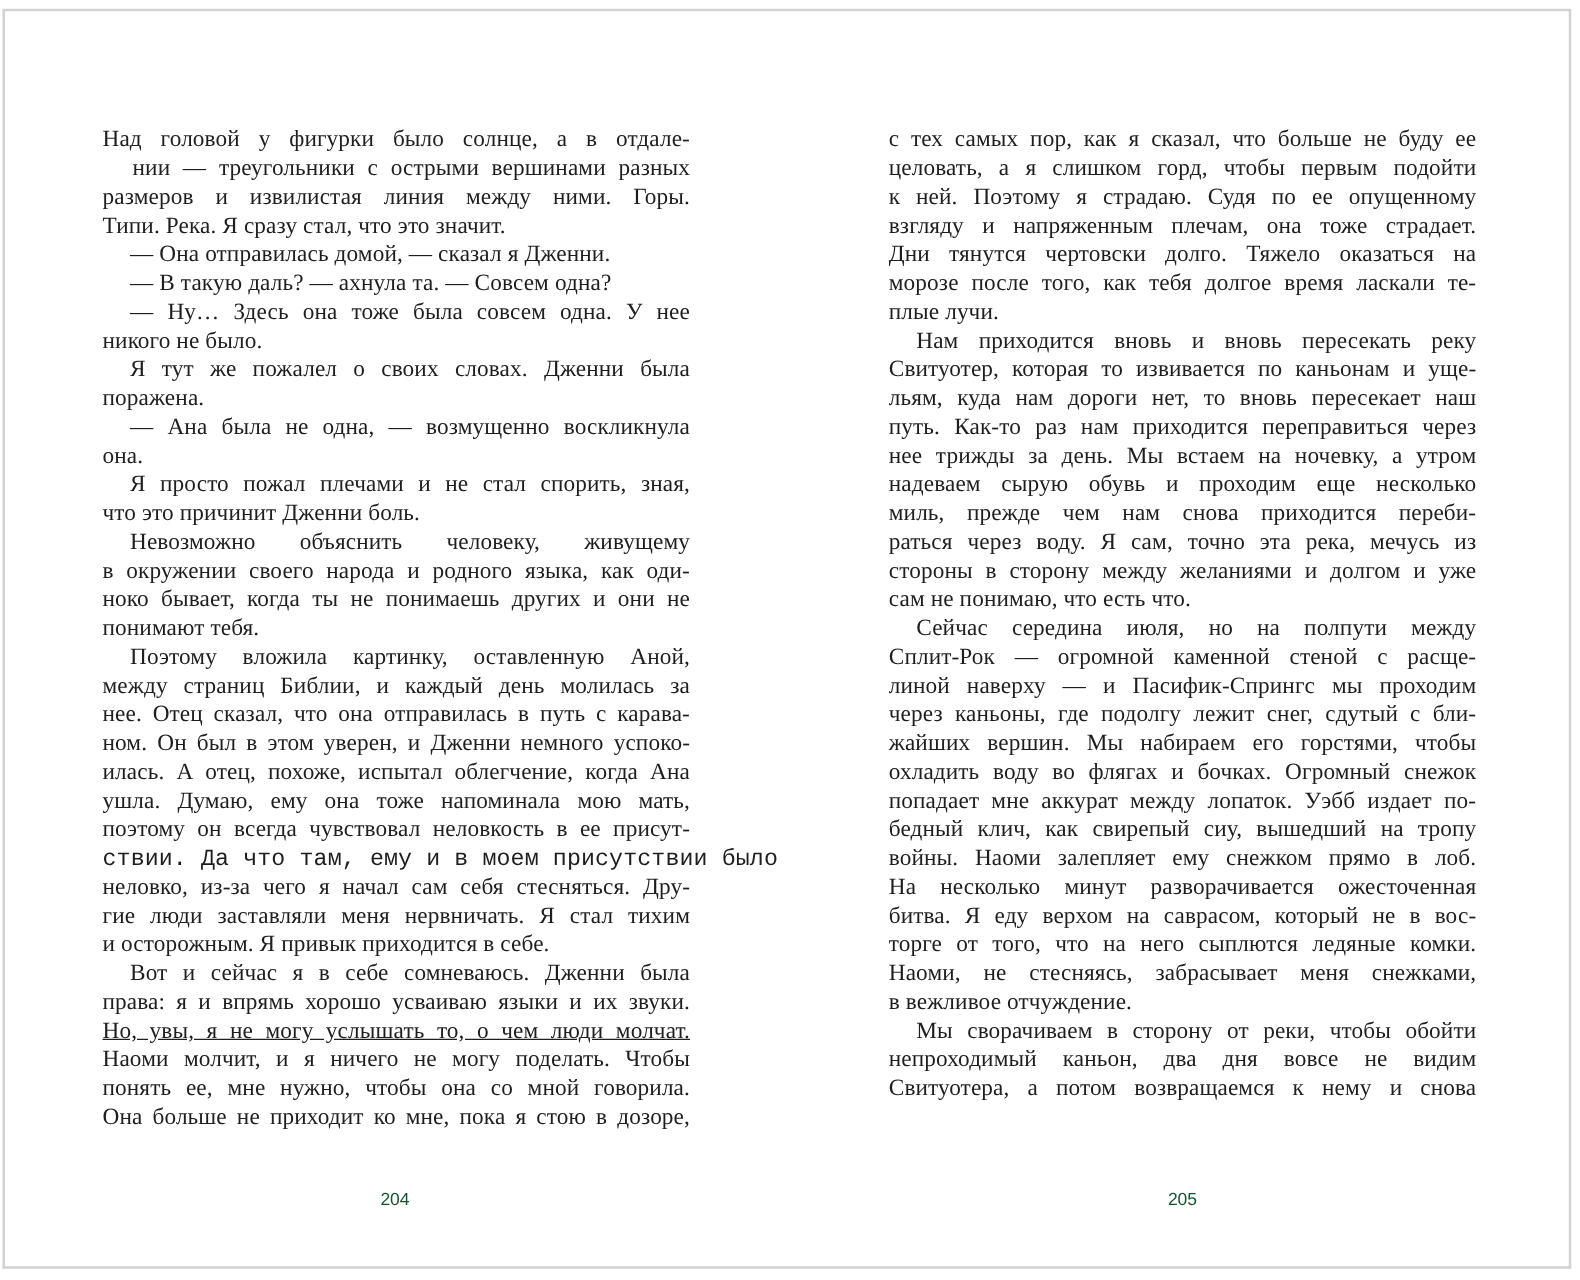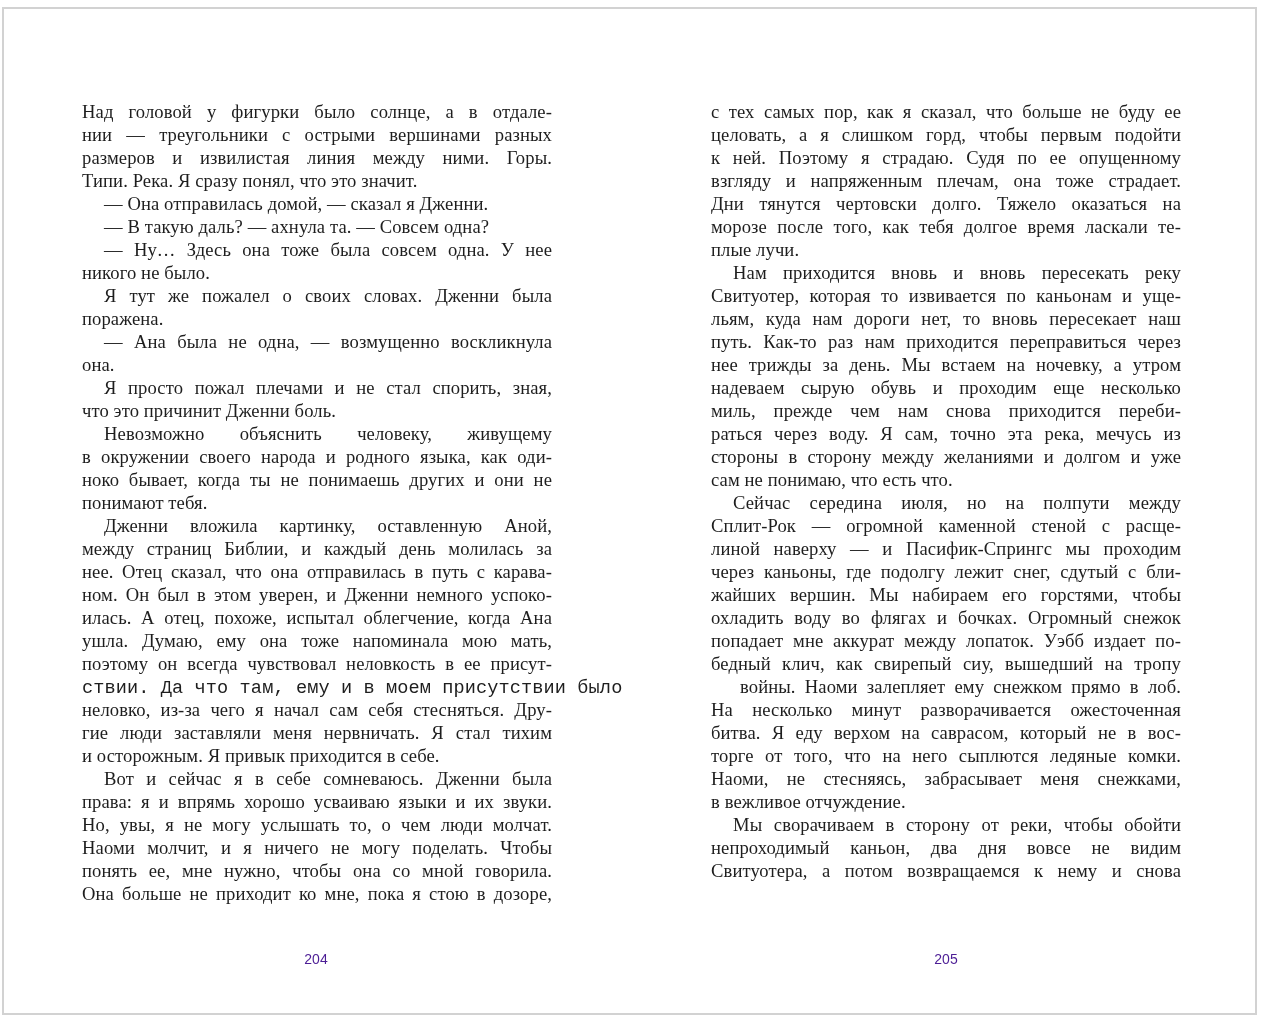--- a/index.html
+++ b/index.html
@@ -52,64 +52,64 @@
   .line > span {
     display: inline;
   }
   .page-number {
     position: absolute;
     top: 951px;
     width: 120px;
     text-align: center;
     font-family: "Liberation Sans", "DejaVu Sans", sans-serif;
     font-size: 14px;
-    color: #4c1d95;
+    color: #14532d;
   }
   .page-number-left { left: 256px; }
   .page-number-right { left: 886px; }
 </style>
 </head>
 <body>
 
 <div class="spread-border"></div>
 
 <div class="page page-left">
   <div class="text-block">
       <div class="line"><span style="white-space: nowrap;">Над головой у фигурки было солнце, а в отдале-</span></div>
-      <div class="line"><span style="white-space: nowrap;">нии — треугольники с острыми вершинами разных</span></div>
+      <div class="line"><span style="white-space: nowrap; margin-left: 24px;">нии — треугольники с острыми вершинами разных</span></div>
       <div class="line"><span style="white-space: nowrap;">размеров и извилистая линия между ними. Горы.</span></div>
-      <div class="line last">Типи. Река. Я сразу понял, что это значит.</div>
+      <div class="line last">Типи. Река. Я сразу стал, что это значит.</div>
       <div class="line indent last">— Она отправилась домой, — сказал я Дженни.</div>
       <div class="line indent last">— В такую даль? — ахнула та. — Совсем одна?</div>
       <div class="line indent"><span style="white-space: nowrap;">— Ну… Здесь она тоже была совсем одна. У нее</span></div>
       <div class="line last">никого не было.</div>
       <div class="line indent"><span style="white-space: nowrap;">Я тут же пожалел о своих словах. Дженни была</span></div>
       <div class="line last">поражена.</div>
       <div class="line indent"><span style="white-space: nowrap;">— Ана была не одна, — возмущенно воскликнула</span></div>
       <div class="line last">она.</div>
       <div class="line indent"><span style="white-space: nowrap;">Я просто пожал плечами и не стал спорить, зная,</span></div>
       <div class="line last">что это причинит Дженни боль.</div>
       <div class="line indent"><span style="white-space: nowrap;">Невозможно объяснить человеку, живущему</span></div>
       <div class="line"><span style="white-space: nowrap;">в окружении своего народа и родного языка, как оди-</span></div>
       <div class="line"><span style="white-space: nowrap;">ноко бывает, когда ты не понимаешь других и они не</span></div>
       <div class="line last">понимают тебя.</div>
-      <div class="line indent"><span style="white-space: nowrap;">Дженни вложила картинку, оставленную Аной,</span></div>
+      <div class="line indent"><span style="white-space: nowrap;">Поэтому вложила картинку, оставленную Аной,</span></div>
       <div class="line"><span style="white-space: nowrap;">между страниц Библии, и каждый день молилась за</span></div>
       <div class="line"><span style="white-space: nowrap;">нее. Отец сказал, что она отправилась в путь с карава-</span></div>
       <div class="line"><span style="white-space: nowrap;">ном. Он был в этом уверен, и Дженни немного успоко-</span></div>
       <div class="line"><span style="white-space: nowrap;">илась. А отец, похоже, испытал облегчение, когда Ана</span></div>
       <div class="line"><span style="white-space: nowrap;">ушла. Думаю, ему она тоже напоминала мою мать,</span></div>
       <div class="line"><span style="white-space: nowrap;">поэтому он всегда чувствовал неловкость в ее присут-</span></div>
       <div class="line"><span style="white-space: nowrap; font-family: Liberation Mono, monospace;">ствии. Да что там, ему и в моем присутствии было</span></div>
       <div class="line"><span style="white-space: nowrap;">неловко, из-за чего я начал сам себя стесняться. Дру-</span></div>
       <div class="line"><span style="white-space: nowrap;">гие люди заставляли меня нервничать. Я стал тихим</span></div>
       <div class="line last">и осторожным. Я привык приходится в себе.</div>
       <div class="line indent"><span style="white-space: nowrap;">Вот и сейчас я в себе сомневаюсь. Дженни была</span></div>
       <div class="line"><span style="white-space: nowrap;">права: я и впрямь хорошо усваиваю языки и их звуки.</span></div>
-      <div class="line"><span style="white-space: nowrap;">Но, увы, я не могу услышать то, о чем люди молчат.</span></div>
+      <div class="line"><span style="white-space: nowrap; text-decoration: underline;">Но, увы, я не могу услышать то, о чем люди молчат.</span></div>
       <div class="line"><span style="white-space: nowrap;">Наоми молчит, и я ничего не могу поделать. Чтобы</span></div>
       <div class="line"><span style="white-space: nowrap;">понять ее, мне нужно, чтобы она со мной говорила.</span></div>
       <div class="line"><span style="white-space: nowrap;">Она больше не приходит ко мне, пока я стою в дозоре,</span></div>
     </div>
 </div>
 <div class="page-number page-number-left">204</div>
 
 <div class="page page-right">
   <div class="text-block">
       <div class="line"><span style="white-space: nowrap;">с тех самых пор, как я сказал, что больше не буду ее</span></div>
@@ -130,21 +130,21 @@
       <div class="line"><span style="white-space: nowrap;">стороны в сторону между желаниями и долгом и уже</span></div>
       <div class="line last">сам не понимаю, что есть что.</div>
       <div class="line indent"><span style="white-space: nowrap;">Сейчас середина июля, но на полпути между</span></div>
       <div class="line"><span style="white-space: nowrap;">Сплит-Рок — огромной каменной стеной с расще-</span></div>
       <div class="line"><span style="white-space: nowrap;">линой наверху — и Пасифик-Спрингс мы проходим</span></div>
       <div class="line"><span style="white-space: nowrap;">через каньоны, где подолгу лежит снег, сдутый с бли-</span></div>
       <div class="line"><span style="white-space: nowrap;">жайших вершин. Мы набираем его горстями, чтобы</span></div>
       <div class="line"><span style="white-space: nowrap;">охладить воду во флягах и бочках. Огромный снежок</span></div>
       <div class="line"><span style="white-space: nowrap;">попадает мне аккурат между лопаток. Уэбб издает по-</span></div>
       <div class="line"><span style="white-space: nowrap;">бедный клич, как свирепый сиу, вышедший на тропу</span></div>
-      <div class="line"><span style="white-space: nowrap; margin-left: 29px;">войны. Наоми залепляет ему снежком прямо в лоб.</span></div>
+      <div class="line"><span style="white-space: nowrap;">войны. Наоми залепляет ему снежком прямо в лоб.</span></div>
       <div class="line"><span style="white-space: nowrap;">На несколько минут разворачивается ожесточенная</span></div>
       <div class="line"><span style="white-space: nowrap;">битва. Я еду верхом на саврасом, который не в вос-</span></div>
       <div class="line"><span style="white-space: nowrap;">торге от того, что на него сыплются ледяные комки.</span></div>
       <div class="line"><span style="white-space: nowrap;">Наоми, не стесняясь, забрасывает меня снежками,</span></div>
       <div class="line last">в вежливое отчуждение.</div>
       <div class="line indent"><span style="white-space: nowrap;">Мы сворачиваем в сторону от реки, чтобы обойти</span></div>
       <div class="line"><span style="white-space: nowrap;">непроходимый каньон, два дня вовсе не видим</span></div>
       <div class="line"><span style="white-space: nowrap;">Свитуотера, а потом возвращаемся к нему и снова</span></div>
     </div>
 </div>

